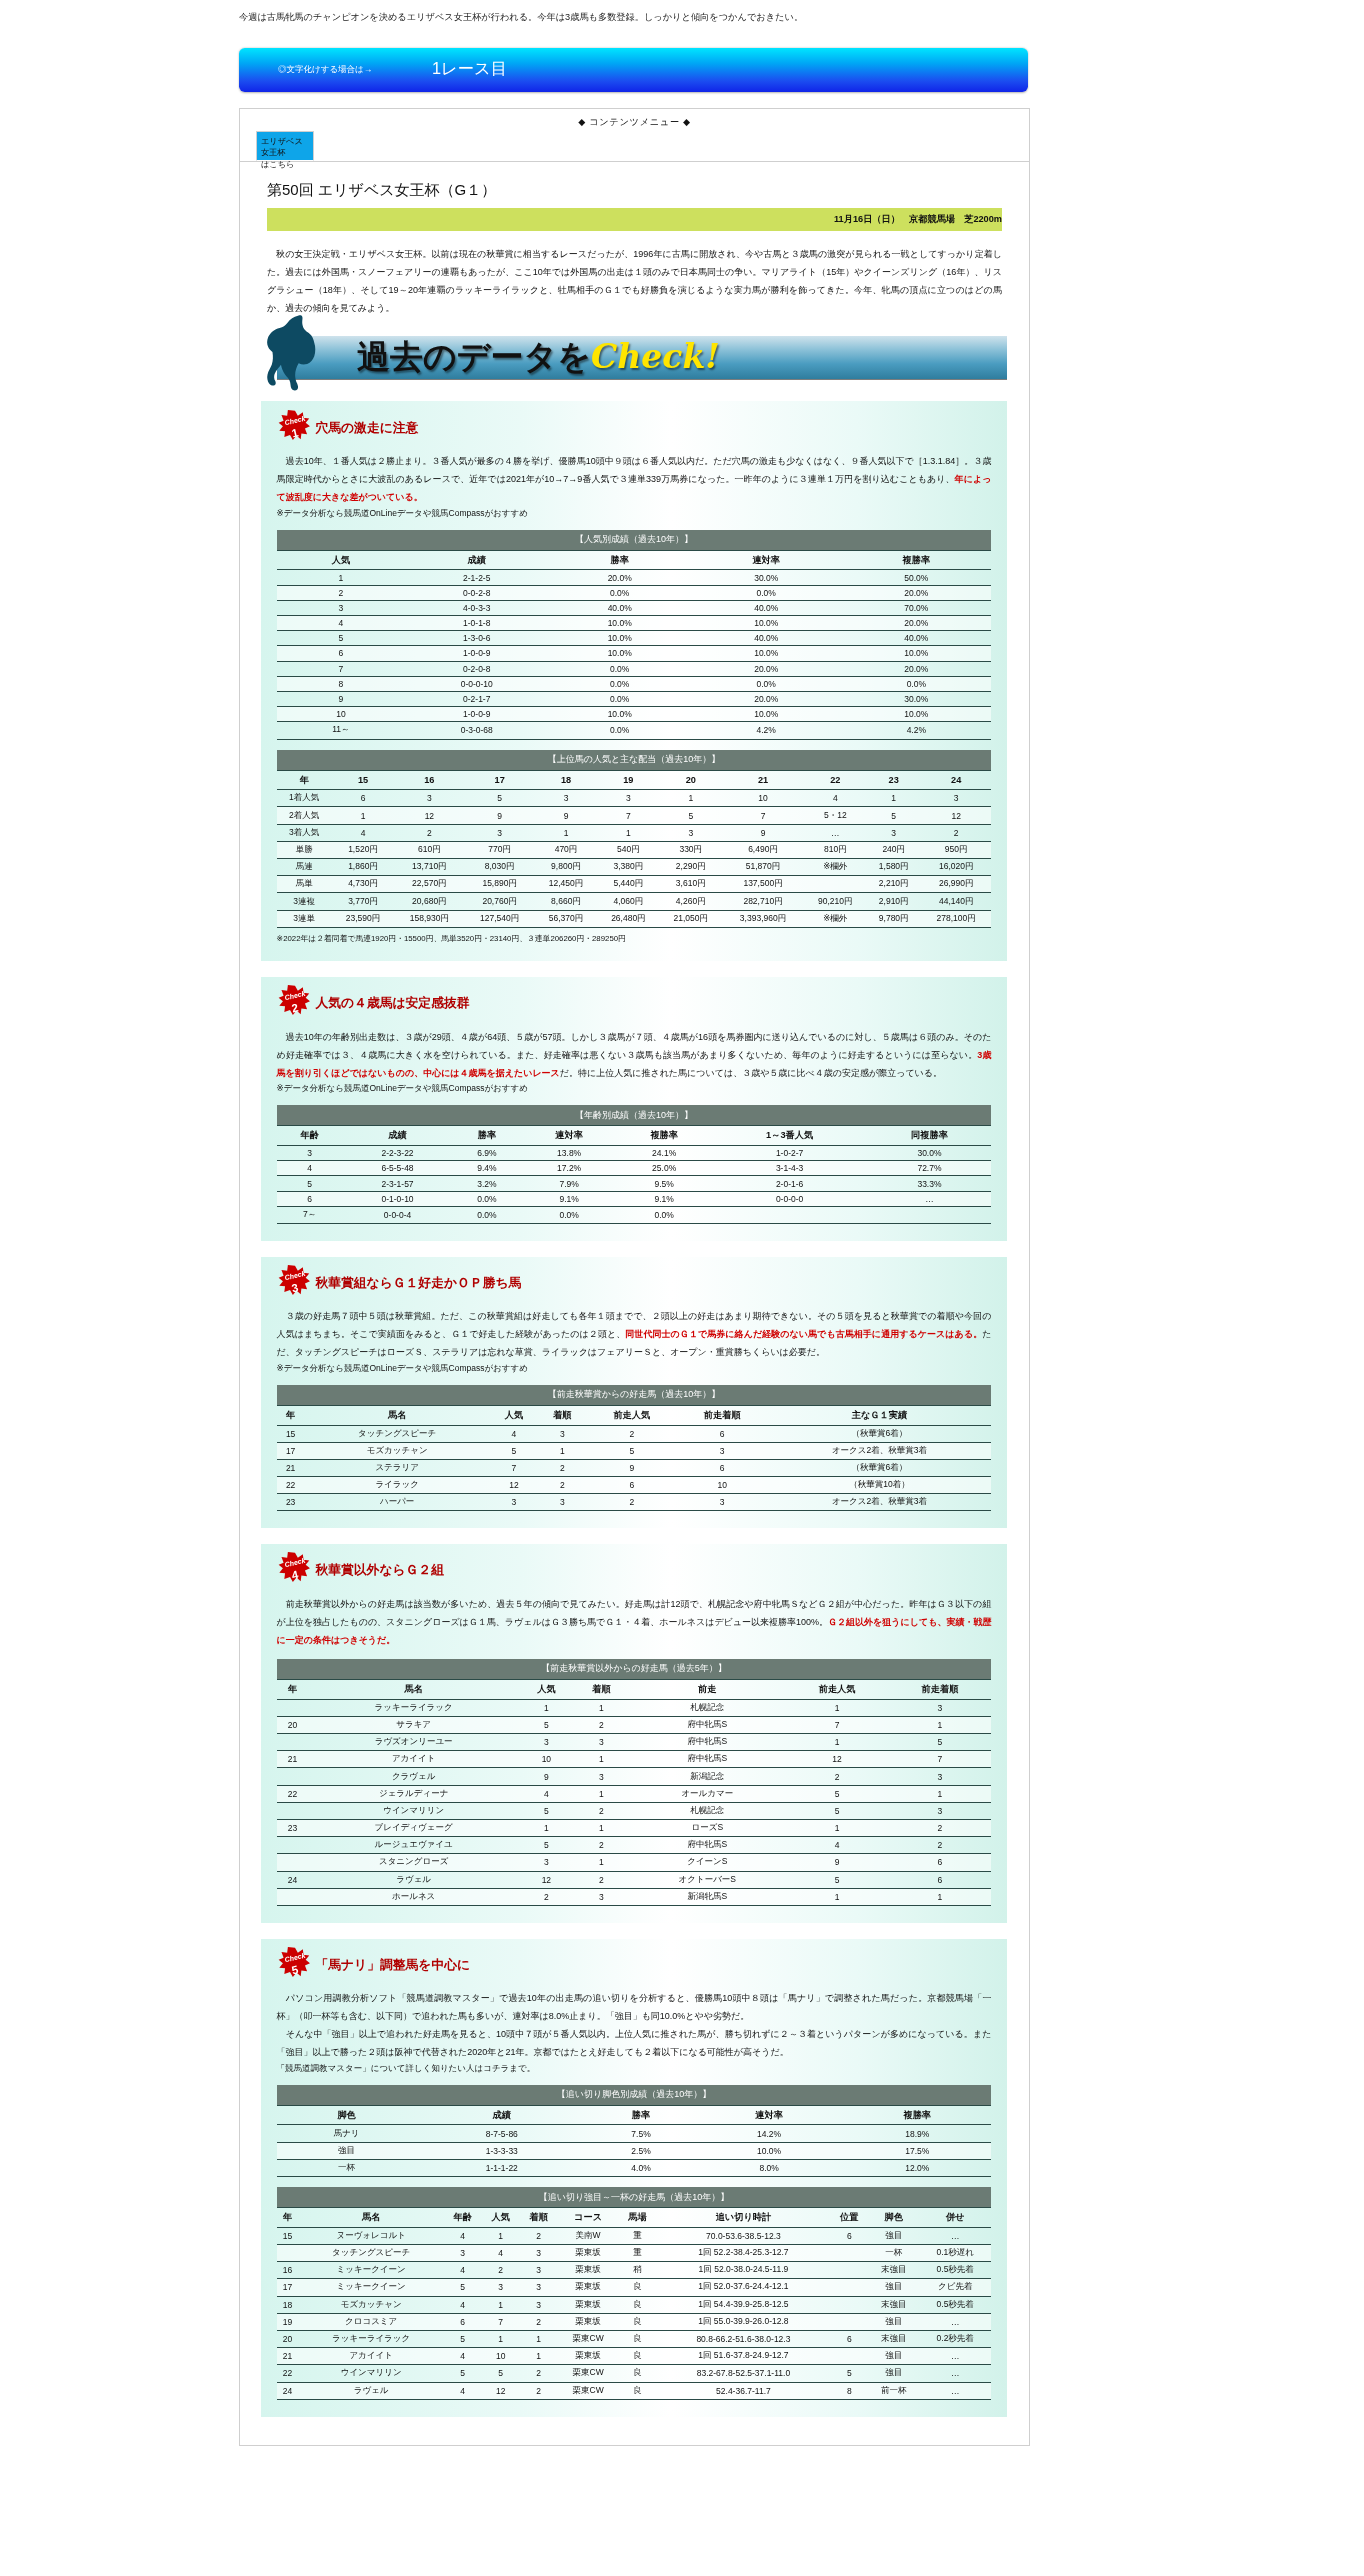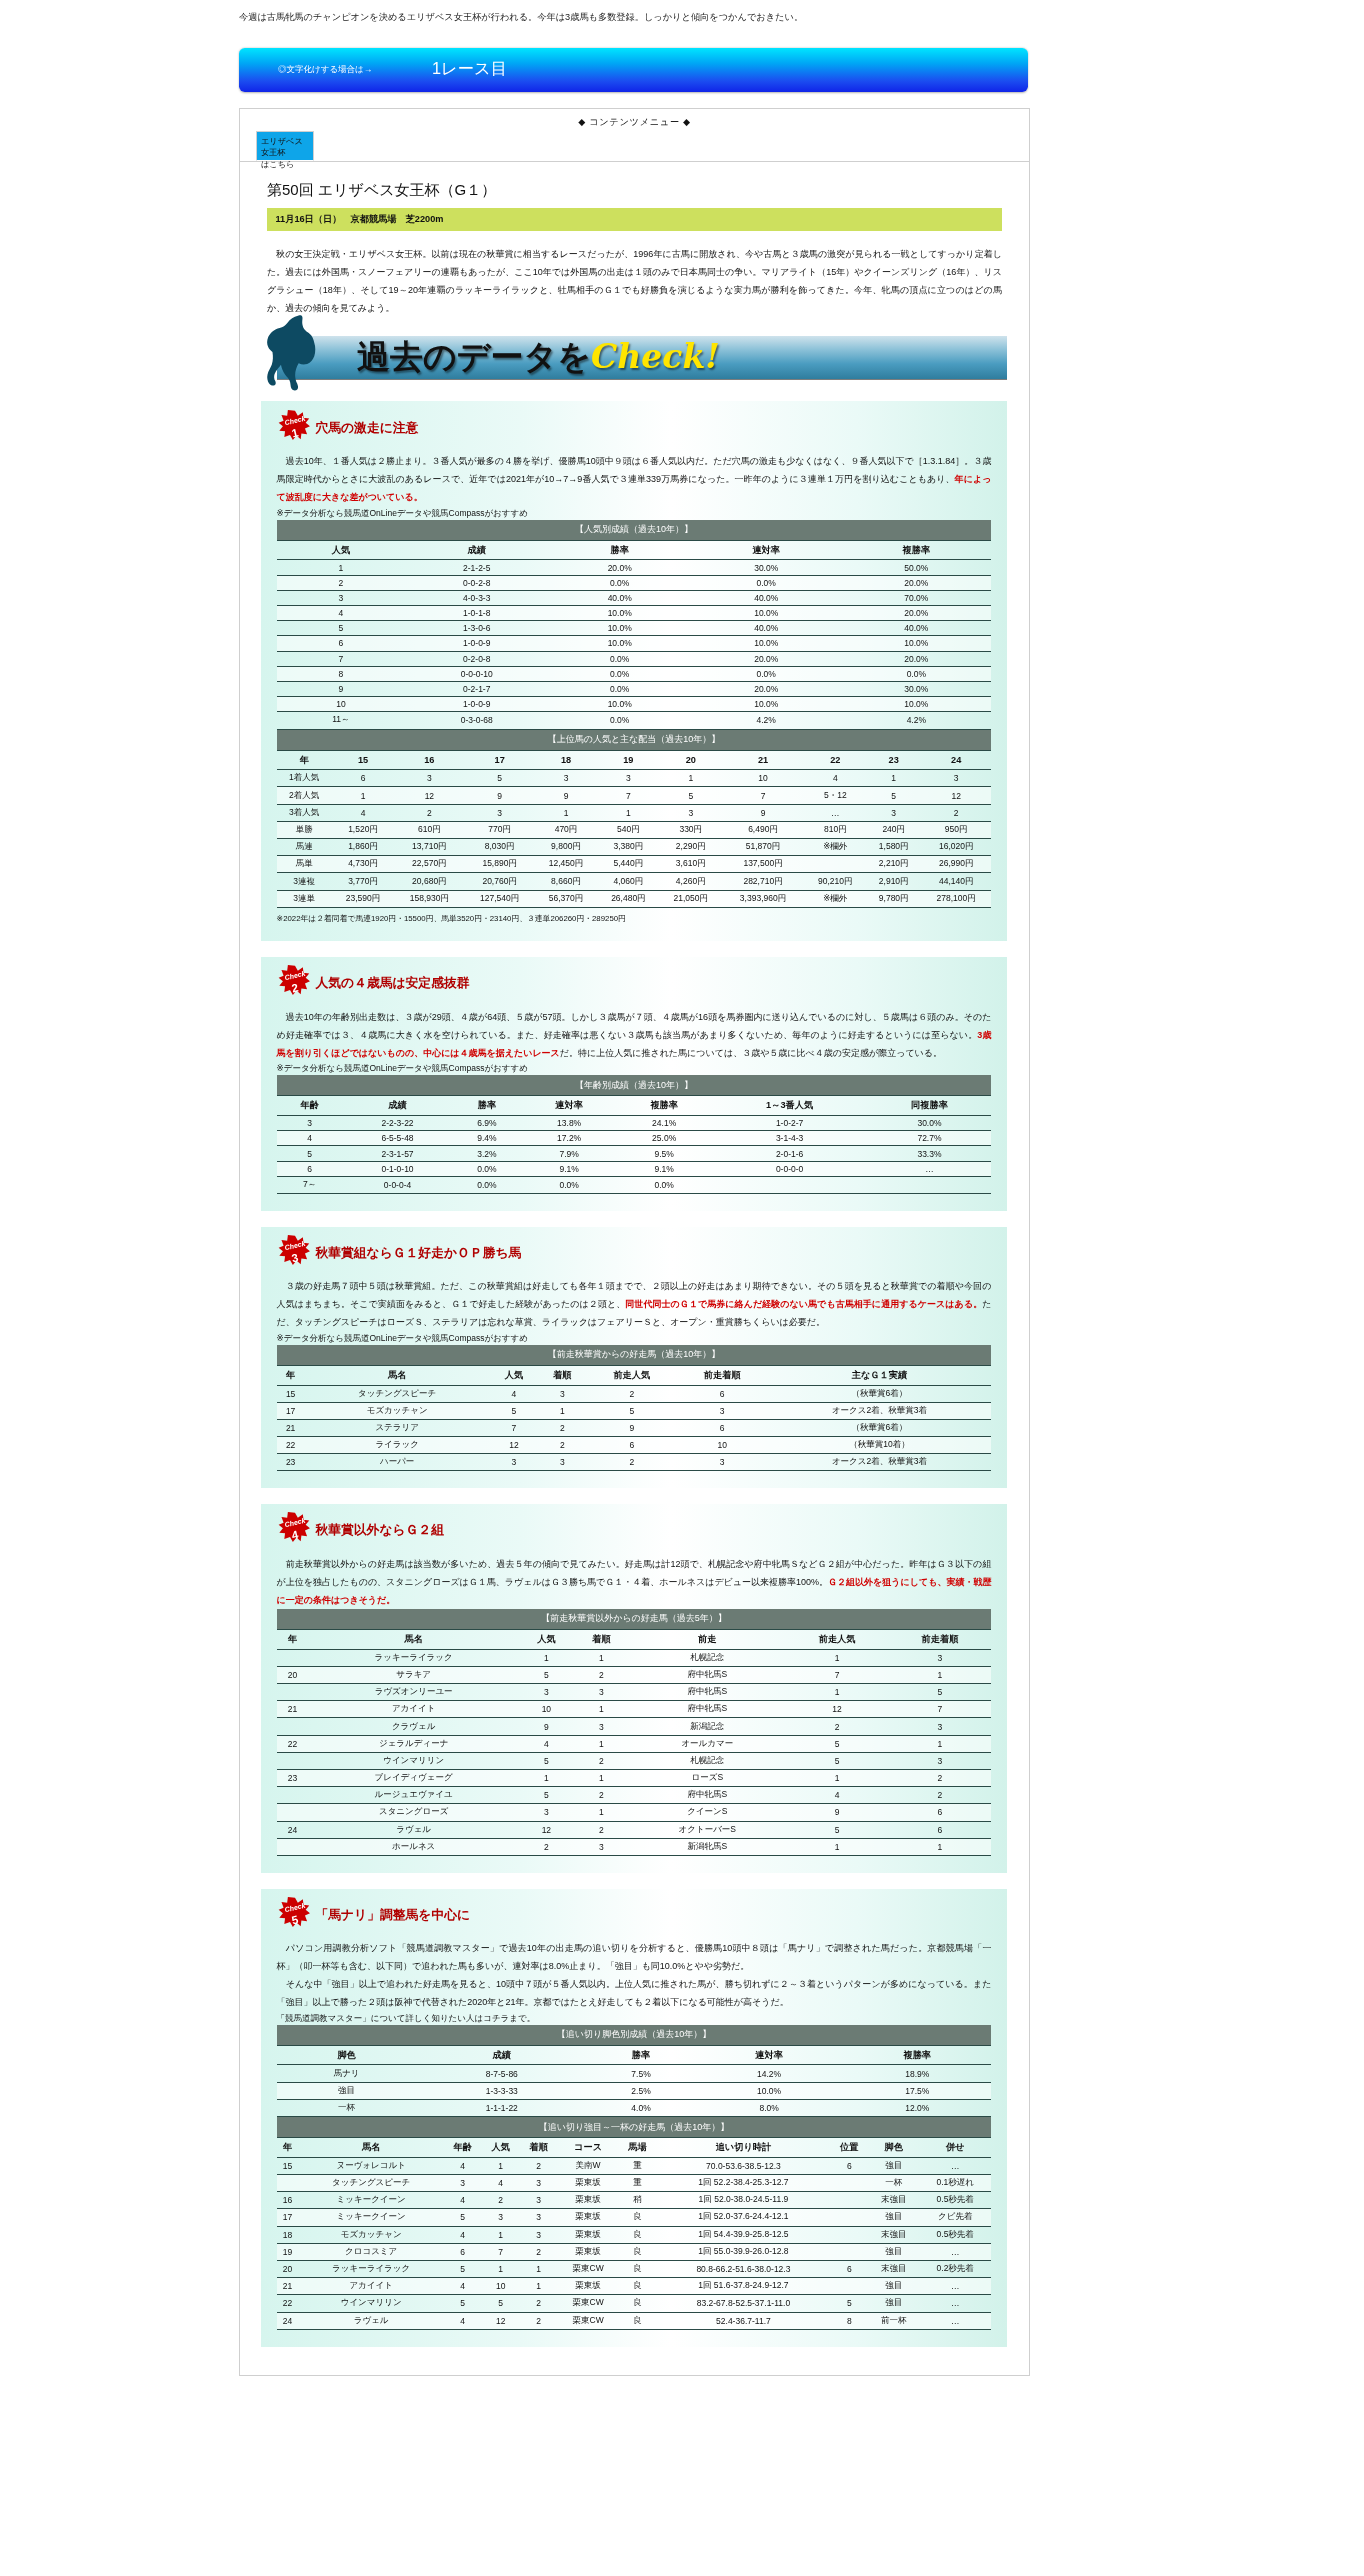--- a/index.html
+++ b/index.html
@@ -81,21 +81,21 @@
   .tabs{border-bottom:0.7px solid #cfcfcf;height:30px;position:relative;}
   .tab{
     position:absolute;left:15.6px;top:0;width:58px;height:30px;
     border:0.7px solid #cfcfcf;border-bottom:0.7px solid #fff;background:#0ea5e9;
     font-size:8.2px;line-height:11.4px;padding:3.6px 4.3px;box-sizing:border-box;color:#111;
     cursor:pointer;
   }
   .race-title{margin:18.5px 0 0 27px;font-size:15px;color:#111;}
   .race-band{
     margin:8.5px 0 0 27px;width:735px;background:#cde05e;
-    font-size:9.2px;font-weight:bold;padding:5px 0 5px 8.5px;box-sizing:border-box;color:#111;
+    font-size:9.2px;font-weight:bold;padding:5px 0 5px 8.5px;box-sizing:border-box;color:#111;text-align:right;
   }
   .race-desc{
     margin:14px 27px 0 27px;font-size:9px;line-height:18px;color:#111;text-align:justify;
   }
 
   
   .pastdata{
     margin:18.5px 0 0 21px;width:746px;height:50px;position:relative;
   }
   .pastdata .bg{
@@ -135,21 +135,21 @@
     position:absolute;left:0;top:17px;width:36px;text-align:center;
     color:#fff;font-size:11.4px;font-weight:bold;transform:rotate(-13deg);
   }
   .check-title{font-size:12.8px;font-weight:bold;color:#b00000;}
   .check-body{font-size:9px;line-height:18px;color:#111;margin-top:10px;text-align:justify;}
   .check-body .hl{color:#d00000;font-weight:bold;}
   .note{font-size:8.5px;color:#111;margin-top:1.4px;}
 
   
   table.dt{
-    width:100%;border-collapse:collapse;font-size:8.5px;color:#111;
+    width:100%;border-collapse:collapse;margin-top:10px;font-size:8.5px;color:#111;
   }
   table.dt caption, table.dt .cap td{
     background:#6b7b74;color:#fff;font-size:9px;text-align:center;padding:3.6px 0;font-weight:normal;
   }
   table.dt th{
     font-size:9.2px;font-weight:bold;padding:2.8px 1.4px;text-align:center;
     border-bottom:1.1px solid #2a4a46;
   }
   table.dt td{
     text-align:center;padding:2.1px 1.4px;border-bottom:0.7px solid #2a4a46;

